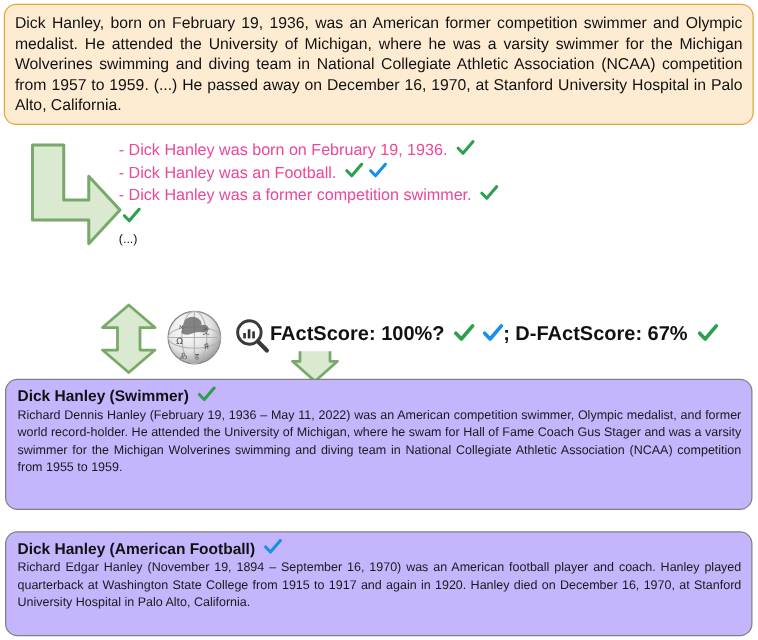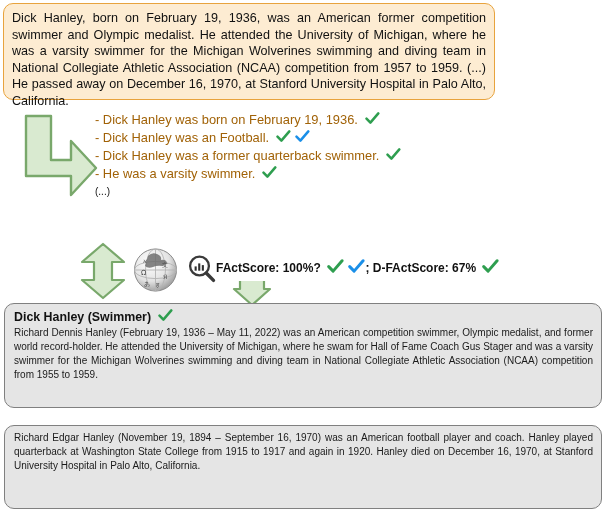--- a/index.html
+++ b/index.html
@@ -8,21 +8,21 @@
     background:#ffffff;
     font-family:"Liberation Sans","DejaVu Sans",sans-serif;
     color:#111;
     position:relative;
     overflow:hidden;
   }
   .stage{position:relative;width:606px;height:512px;}
 
   
   .gen-box{
-    position:absolute;left:3px;top:3px;width:492px;height:97px;
+    position:absolute;left:3px;top:3px;width:600px;height:97px;
     box-sizing:border-box;
     background:#fdecd2;
     border:1.6px solid #e8a33d;
     border-radius:10px;
     padding:6px 8px 4px 8px;
   }
   .gen-text{
     font-size:12.6px;line-height:16.6px;
     text-align:justify;text-justify:inter-word;
     color:#111;
@@ -30,43 +30,43 @@
     hyphens:none;
   }
 
   
   .elbow-arrow{position:absolute;left:23px;top:113px;width:76px;height:86px;}
 
   
   .facts{position:absolute;left:95px;top:111px;width:505px;}
   .fact-line{
     font-size:12.9px;line-height:18.1px;
-    color:#a16207;white-space:nowrap;
+    color:#ec4899;white-space:nowrap;
   }
   .fact-line.ellipsis{font-size:10px;line-height:17px;color:#111;}
   .chk{display:inline-block;vertical-align:-1px;margin-left:3px;}
   .chk + .chk{margin-left:1px;}
 
   
   .updown-arrow{position:absolute;left:79px;top:242px;width:48px;height:58px;}
   .wiki-globe{position:absolute;left:132px;top:246px;width:47px;height:47px;}
   .mag-icon{position:absolute;left:187px;top:254px;width:30px;height:30px;}
   .score-text{
     position:absolute;left:216px;top:258px;
-    font-size:12px;font-weight:bold;line-height:20px;
+    font-size:16px;font-weight:bold;line-height:20px;
     white-space:nowrap;color:#111;
   }
   .score-text .chk{vertical-align:-2px;}
 
   .down-arrow{position:absolute;left:232px;top:281px;width:40px;height:26px;}
 
   
   .ev-box{
     position:absolute;left:4px;box-sizing:border-box;width:598px;
-    background:#e5e5e5;
+    background:#c4b5fd;
     border:1.4px solid #808080;
     border-radius:10px;
     padding:5px 8px 5px 9px;
   }
   #ev-box-1{top:303px;height:105px;}
   #ev-box-2{top:425px;height:84px;}
   .ev-title{
     font-size:12.4px;font-weight:bold;line-height:16px;
     color:#111;margin:0 0 1px 0;white-space:nowrap;
   }
@@ -102,28 +102,27 @@
       <span>- Dick Hanley was an Football.</span>
       <svg class="chk" width="15" height="13" viewBox="0 0 15 13">
           <path d="M1.5 6.6 L5.4 10.6 L13.3 1.4" fill="none" stroke="#2e9e4f" stroke-width="2.5" stroke-linecap="round" stroke-linejoin="round"></path>
         </svg>
       <svg class="chk" width="15" height="13" viewBox="0 0 15 13">
           <path d="M1.5 6.6 L5.4 10.6 L13.3 1.4" fill="none" stroke="#1a8fe8" stroke-width="2.5" stroke-linecap="round" stroke-linejoin="round"></path>
         </svg>
     </div>
 
     <div class="fact-line">
-      <span>- Dick Hanley was a former quarterback swimmer.</span>
-      <svg class="chk" width="15" height="13" viewBox="0 0 15 13">
-          <path d="M1.5 6.6 L5.4 10.6 L13.3 1.4" fill="none" stroke="#2e9e4f" stroke-width="2.5" stroke-linecap="round" stroke-linejoin="round"></path>
-        </svg>
-    </div>
-
-    <div class="fact-line">
-      <span>- He was a varsity swimmer.</span>
+      <span>- Dick Hanley was a former competition swimmer.</span>
+      <svg class="chk" width="15" height="13" viewBox="0 0 15 13">
+          <path d="M1.5 6.6 L5.4 10.6 L13.3 1.4" fill="none" stroke="#2e9e4f" stroke-width="2.5" stroke-linecap="round" stroke-linejoin="round"></path>
+        </svg>
+    </div>
+
+    <div class="fact-line">
       <svg class="chk" width="15" height="13" viewBox="0 0 15 13">
           <path d="M1.5 6.6 L5.4 10.6 L13.3 1.4" fill="none" stroke="#2e9e4f" stroke-width="2.5" stroke-linecap="round" stroke-linejoin="round"></path>
         </svg>
     </div>
 
     <div class="fact-line ellipsis">
       <span>(...)</span>
     </div>
 
 
@@ -187,16 +186,22 @@
     <div class="ev-title">
       <span>Dick Hanley (Swimmer)</span>
       <svg class="chk" width="15" height="13" viewBox="0 0 15 13">
           <path d="M1.5 6.6 L5.4 10.6 L13.3 1.4" fill="none" stroke="#2e9e4f" stroke-width="2.5" stroke-linecap="round" stroke-linejoin="round"></path>
         </svg>
     </div>
     <p class="ev-body">Richard Dennis Hanley (February 19, 1936 – May 11, 2022) was an American competition swimmer, Olympic medalist, and former world record-holder. He attended the University of Michigan, where he swam for Hall of Fame Coach Gus Stager and was a varsity swimmer for the Michigan Wolverines swimming and diving team in National Collegiate Athletic Association (NCAA) competition from 1955 to 1959.</p>
   </div>
 
   <div class="ev-box" id="ev-box-2">
+    <div class="ev-title">
+      <span>Dick Hanley (American Football)</span>
+      <svg class="chk" width="15" height="13" viewBox="0 0 15 13">
+          <path d="M1.5 6.6 L5.4 10.6 L13.3 1.4" fill="none" stroke="#1a8fe8" stroke-width="2.5" stroke-linecap="round" stroke-linejoin="round"></path>
+        </svg>
+    </div>
     <p class="ev-body">Richard Edgar Hanley (November 19, 1894 – September 16, 1970) was an American football player and coach. Hanley played quarterback at Washington State College from 1915 to 1917 and again in 1920. Hanley died on December 16, 1970, at Stanford University Hospital in Palo Alto, California.</p>
   </div>
 
 </div>
 
 </body></html>

